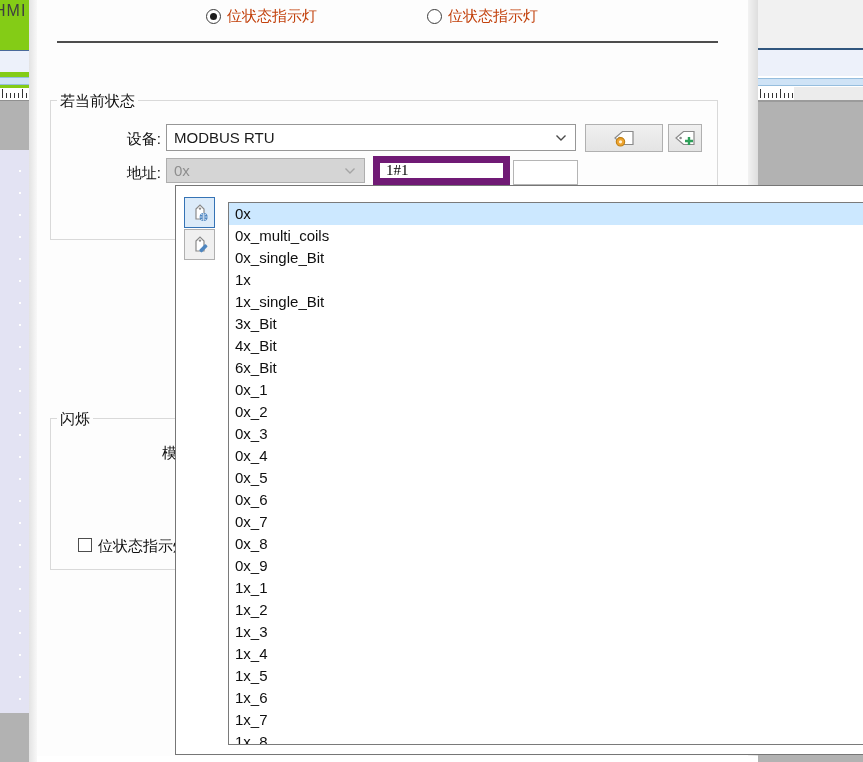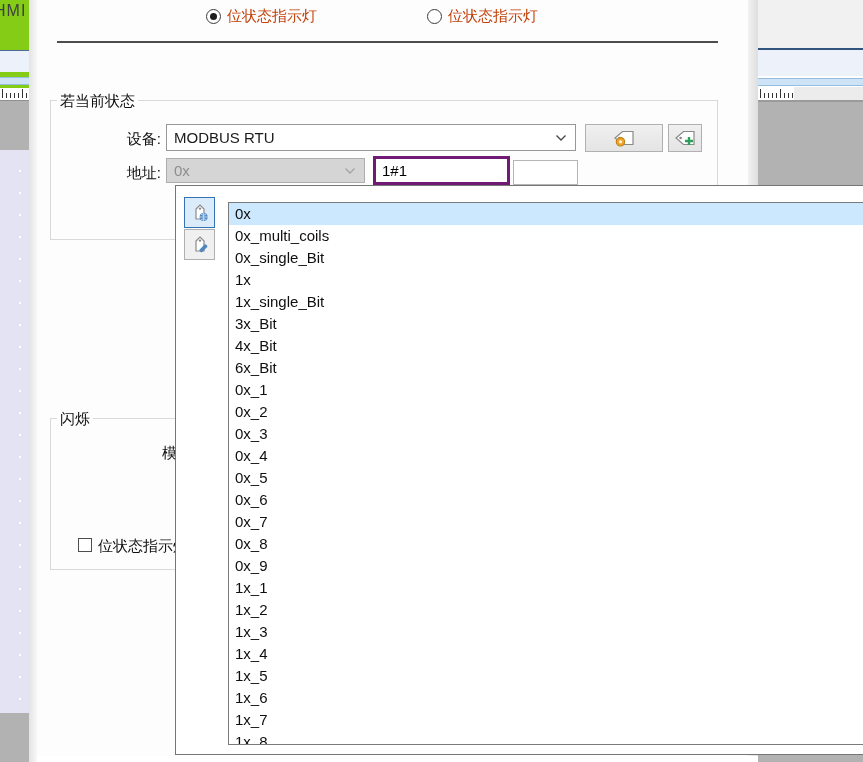--- a/index.html
+++ b/index.html
@@ -59,22 +59,22 @@
   .gb-read{ left:13px; top:100px; width:668px; height:140px; }
   .gb-blink{ left:13px; top:418px; width:380px; height:152px; }
 
   .fld-label{ position:absolute; font-size:15px; color:#101010; text-align:right; width:48px; }
   .combo{ position:absolute; background:#fff; border:1px solid #979797; display:flex; align-items:center; }
   .combo-text{ font-size:15px; color:#1a1a1a; padding-left:7px; flex:1; white-space:nowrap; overflow:hidden; }
   .combo .chev{ margin-right:8px; flex:none; }
   .combo.disabled{ background:#d5d5d5; border-color:#aeaeae; }
   .combo.disabled .combo-text{ color:#8e8e8e; }
 
-  .txt-input{ position:absolute; background:#fff; border:3px solid #701a75; font-size:15px; color:#000;
-      padding:0 6px; display:flex; align-items:center; }
+  .txt-input{ position:absolute; background:#fff; border:7px solid #701a75; font-size:15px; color:#000;
+      padding:0 6px; display:flex; align-items:center;font-family:Liberation Serif, serif; }
   .stub-box{ position:absolute; background:#fff; border:1px solid #b5b5b5; }
 
   .tool-btn{ position:absolute; background:linear-gradient(#f0f0f0,#e4e4e4); border:1px solid #b0b0b0;
       display:flex; align-items:center; justify-content:center; cursor:default; }
 
   .checkbox{ position:absolute; width:14px; height:14px; border:1px solid #4d4d4d; background:#fff; }
   .chk-label{ position:absolute; font-size:15px; color:#101010; white-space:nowrap; }
   .mode-label{ position:absolute; font-size:15px; color:#101010; }
 
   

